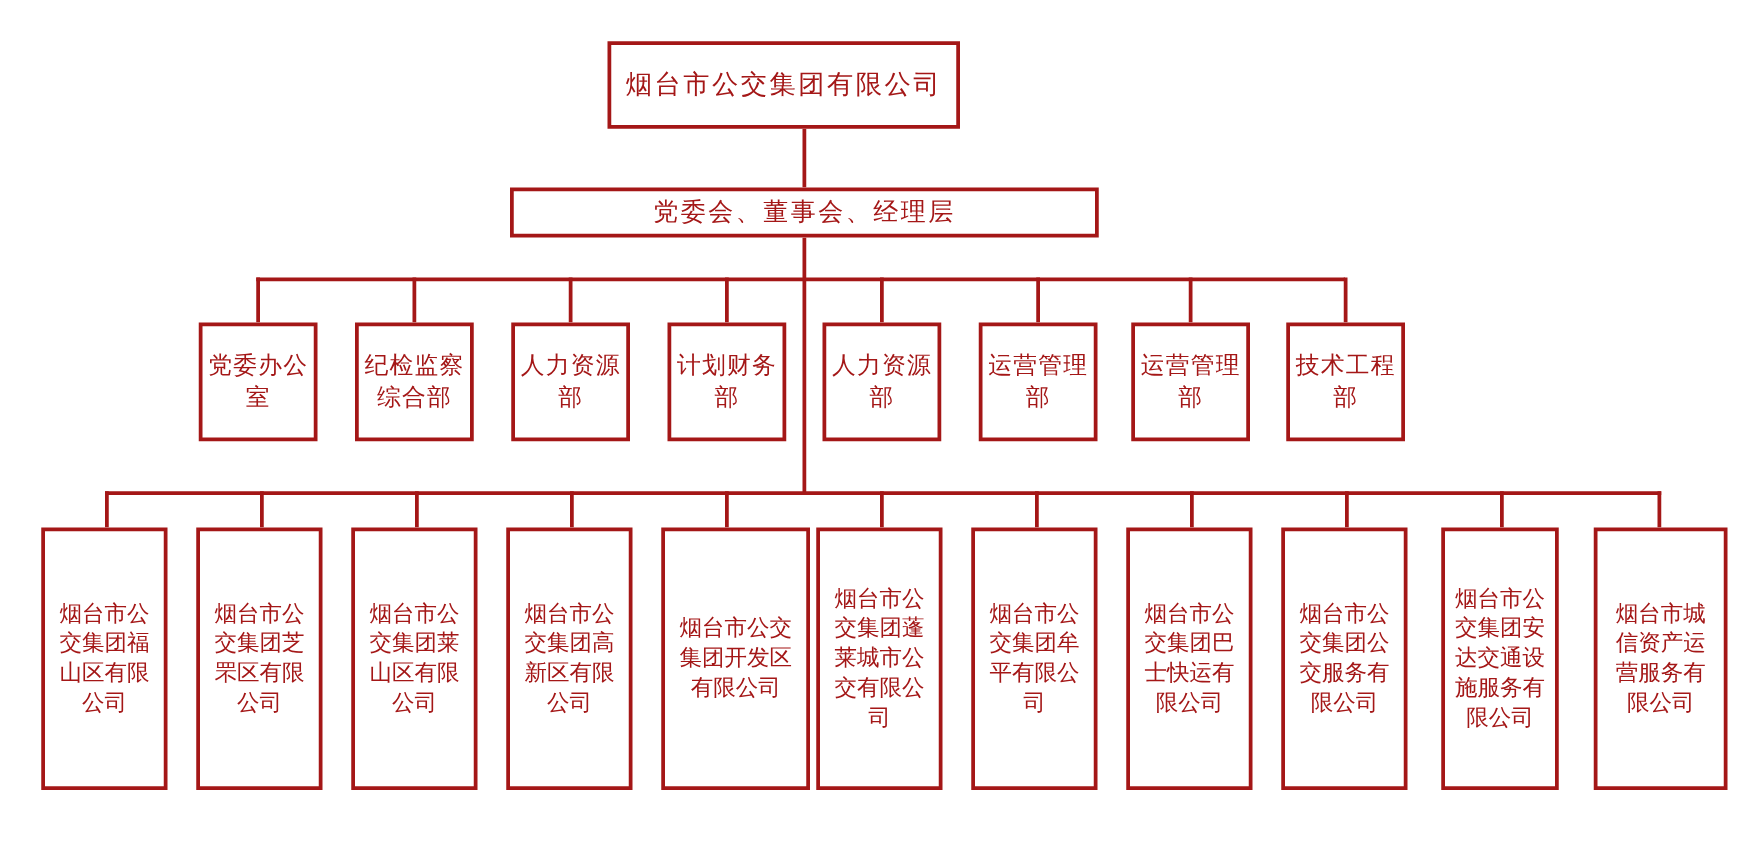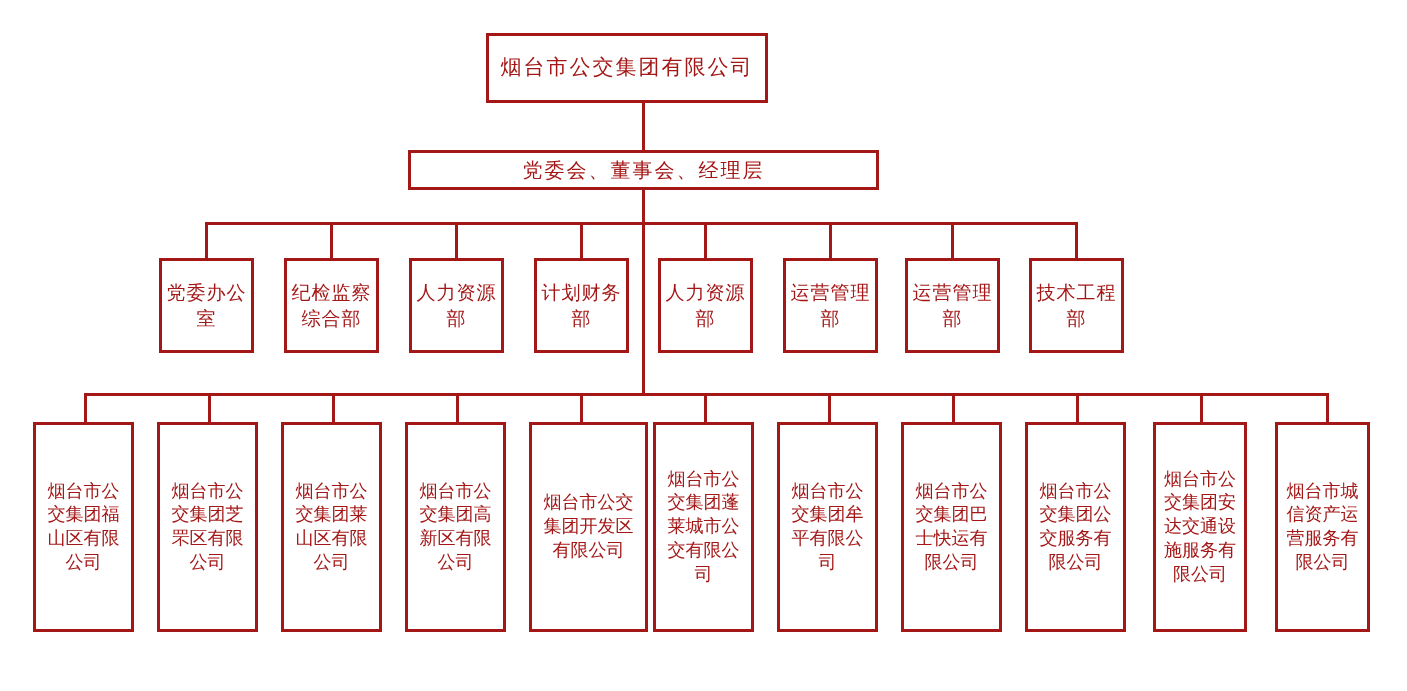--- a/index.html
+++ b/index.html
@@ -168,17 +168,17 @@
   </div>
   <div class="node sub" style="left:901px; top:422px; width:101px; height:210px;align-items:center;">
     <span>烟台市公交集团巴士快运有限公司</span>
   </div>
   <div class="node sub" style="left:1025px; top:422px; width:101px; height:210px;">
     <span>烟台市公交集团公交服务有限公司</span>
   </div>
   <div class="node sub" style="left:1153px; top:422px; width:94px; height:210px;">
     <span>烟台市公交集团安达交通设施服务有限公司</span>
   </div>
-  <div class="node sub" style="left:1275px; top:422px; width:95px; height:210px;">
+  <div class="node sub" style="left:1275px; top:422px; width:107px; height:210px;">
     <span>烟台市城信资产运营服务有限公司</span>
   </div>
 
 </div>
 
 </body></html>

